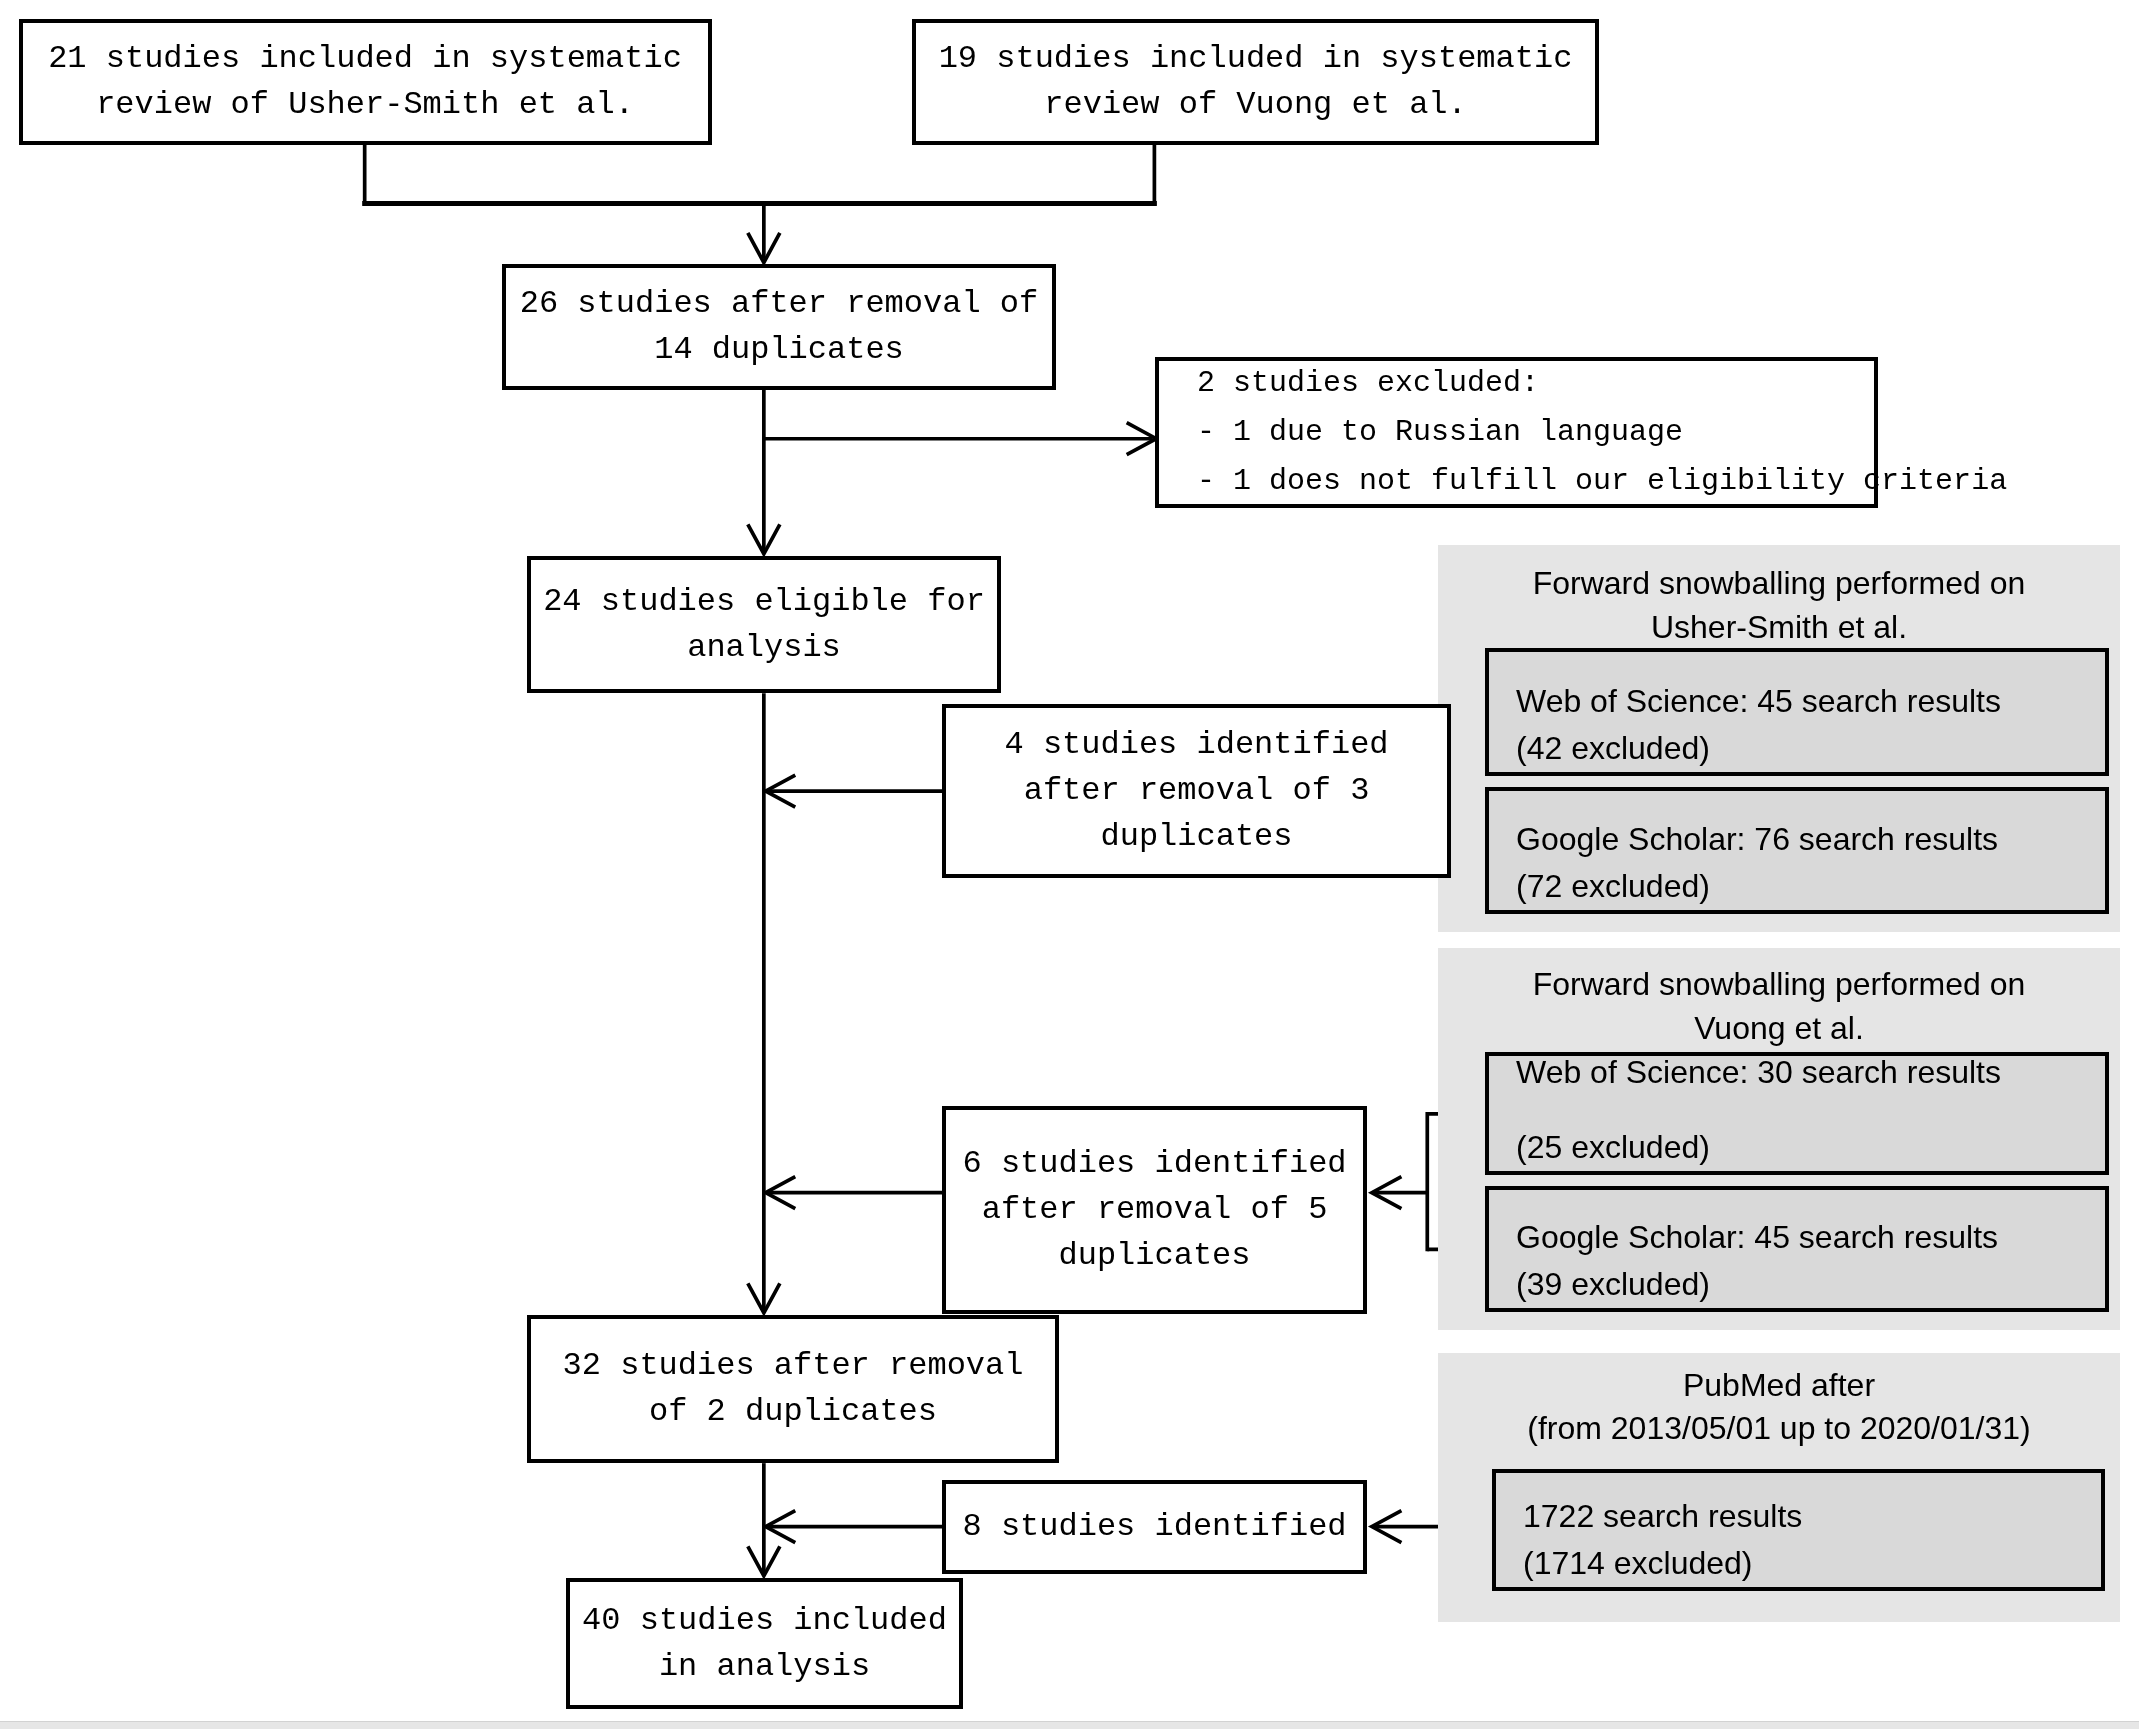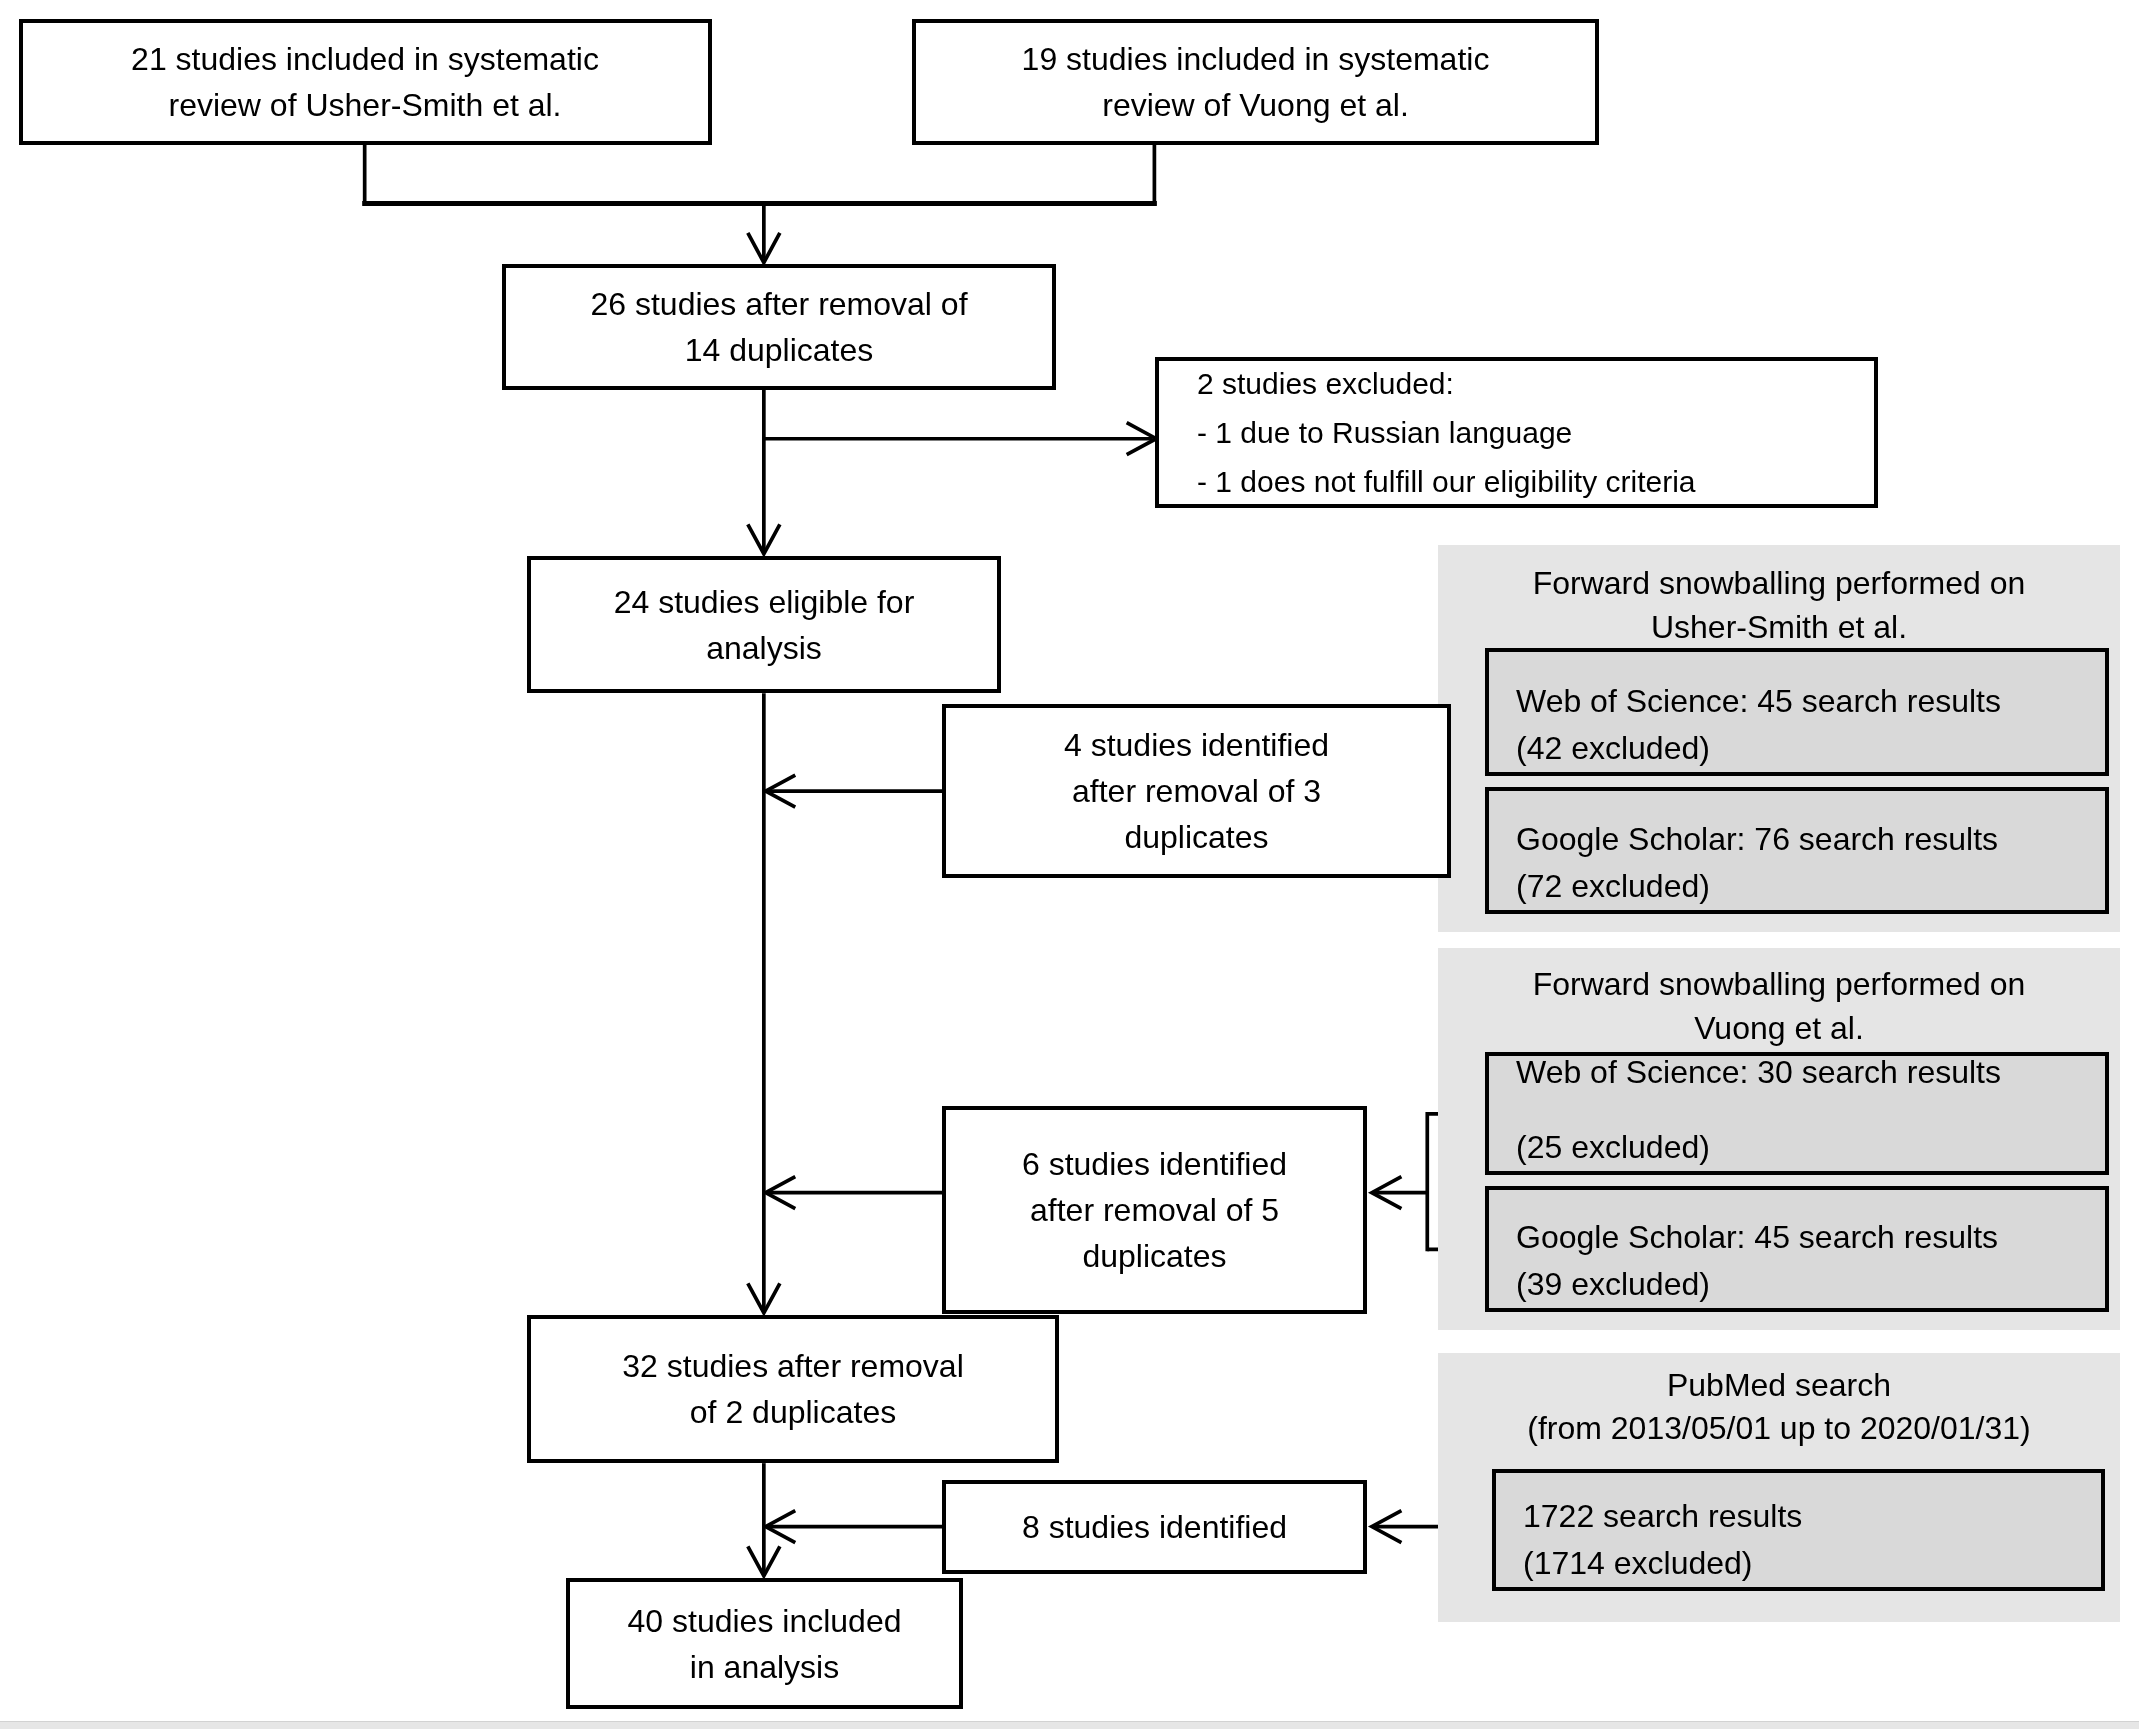--- a/index.html
+++ b/index.html
@@ -14,21 +14,21 @@
   .flow-box{
     position:absolute;
     box-sizing:border-box;
     border:4.3px solid #000000;
     background:#ffffff;
     display:flex;flex-direction:column;
     justify-content:center;align-items:center;
     font-size:32px;line-height:46px;
     text-align:center;
   }
-  .flow-box .ln{white-space:nowrap;}
+  .flow-box .ln{white-space:nowrap;font-family:Liberation Mono, monospace;}
   .flow-box.left{
     align-items:flex-start;text-align:left;
     padding-left:38px;font-size:30px;line-height:49px;
   }
   .gray-panel{
     position:absolute;box-sizing:border-box;
     background:#e5e5e5;
   }
   .panel-title{
     width:100%;text-align:center;
@@ -137,21 +137,21 @@
       <div class="ln">(25 excluded)</div>
     </div>
     <div class="sub-box" style="left:47px;top:238px;width:624px;height:126px;">
       <div class="ln">Google Scholar: 45 search results</div>
       <div class="ln">(39 excluded)</div>
     </div>
   </div>
 
   <div class="gray-panel" style="left:1438px;top:1353px;width:682px;height:269px;">
     <div class="panel-title" style="margin-top:11px;line-height:43px;">
-      <div class="ln">PubMed search</div>
+      <div class="ln">PubMed after</div>
       <div class="ln">(from 2013/05/01 up to 2020/01/31)</div>
     </div>
     <div class="sub-box" style="left:54px;top:116px;width:613px;height:122px;">
       <div class="ln">1722 search results</div>
       <div class="ln">(1714 excluded)</div>
     </div>
   </div>
 
   <div class="flow-box" style="left:18.5px;top:18.5px;width:693px;height:126px;">
     <div class="ln">21 studies included in systematic</div>

